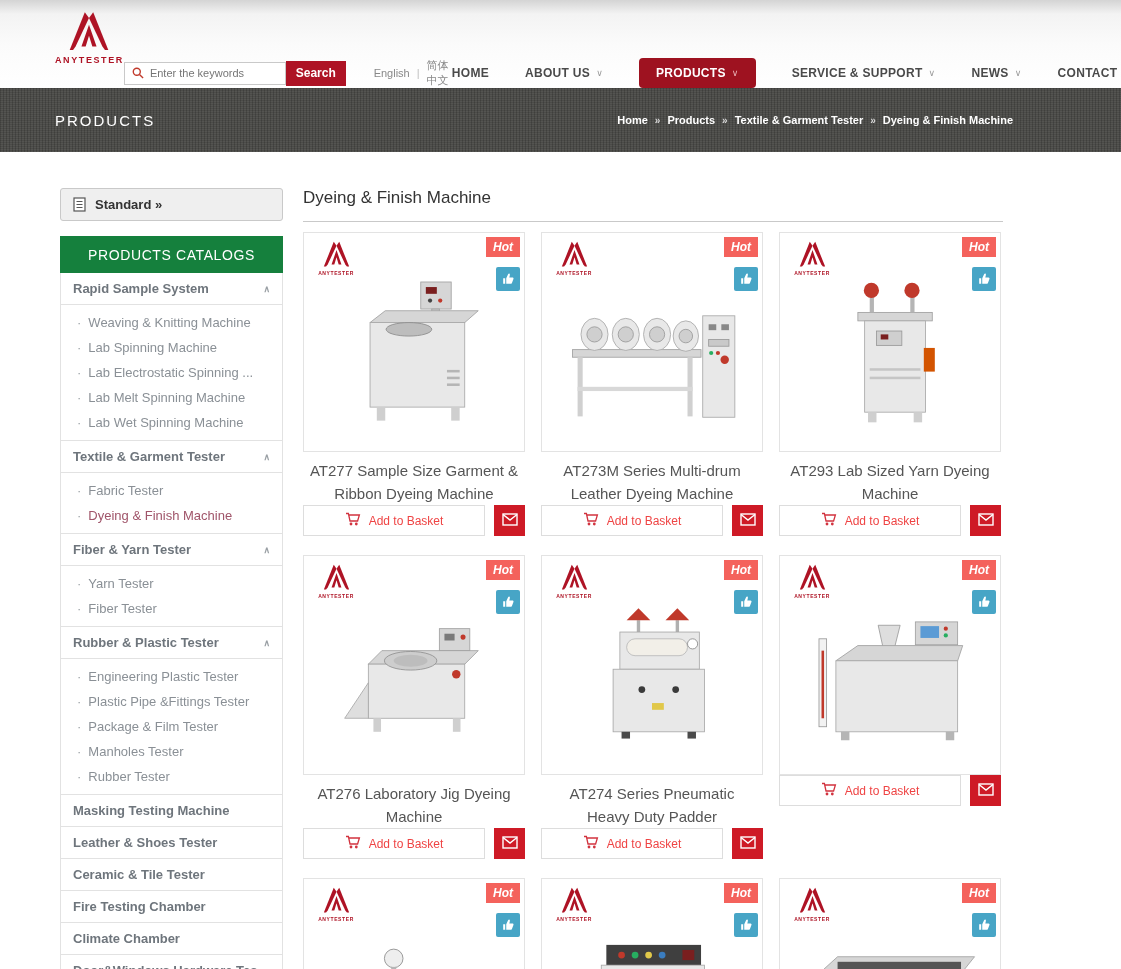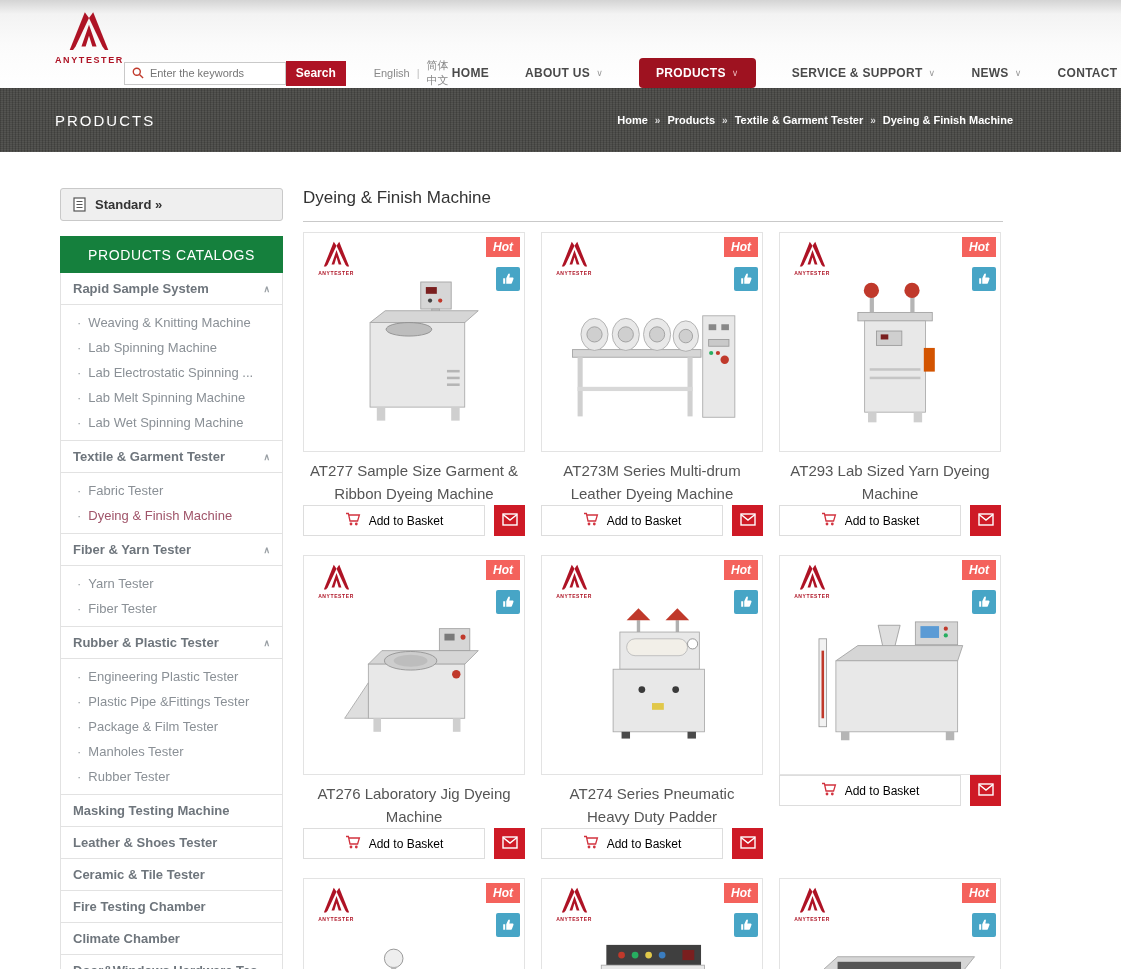--- a/index.html
+++ b/index.html
@@ -73,21 +73,21 @@
   .wm-text{font-size:5px;color:#ae1325;font-weight:bold;letter-spacing:.6px;}
   .hot{position:absolute;top:4px;right:4px;background:#f4625c;color:#fff;font-style:italic;
     font-size:12px;font-weight:bold;padding:3px 7px;border-radius:0;line-height:1.2;}
   .like{position:absolute;top:34px;right:4px;width:24px;height:24px;background:#47a5c6;
     border-radius:2px;display:flex;align-items:center;justify-content:center;cursor:pointer;}
   .like svg{width:14px;height:14px;}
   .pname{min-height:44px;padding:8px 6px 0;font-size:15px;color:#555;text-align:center;
     line-height:1.5;cursor:pointer;}
   .pbtns{display:flex;gap:9px;height:31px;margin-bottom:19px;}
   .basket{flex:1;display:flex;align-items:center;justify-content:center;gap:8px;background:#fff;
-    border:1px solid #ddd;color:#000000;font-size:12px;cursor:pointer;font-family:inherit;}
+    border:1px solid #ddd;color:#ef4444;font-size:12px;cursor:pointer;font-family:inherit;}
   .basket svg{width:16px;height:14px;flex:none;}
   .mail{width:31px;flex:none;background:#ce1a26;display:flex;align-items:center;
     justify-content:center;cursor:pointer;border:0;}
   .mail svg{width:16px;height:13px;}
 </style>
 </head>
 <body>
 
 <div class="header">
   <div class="logo">

